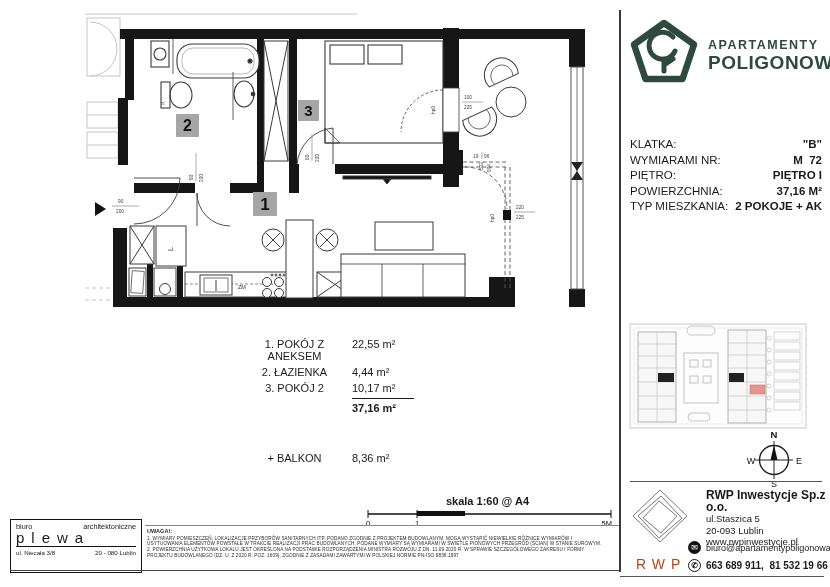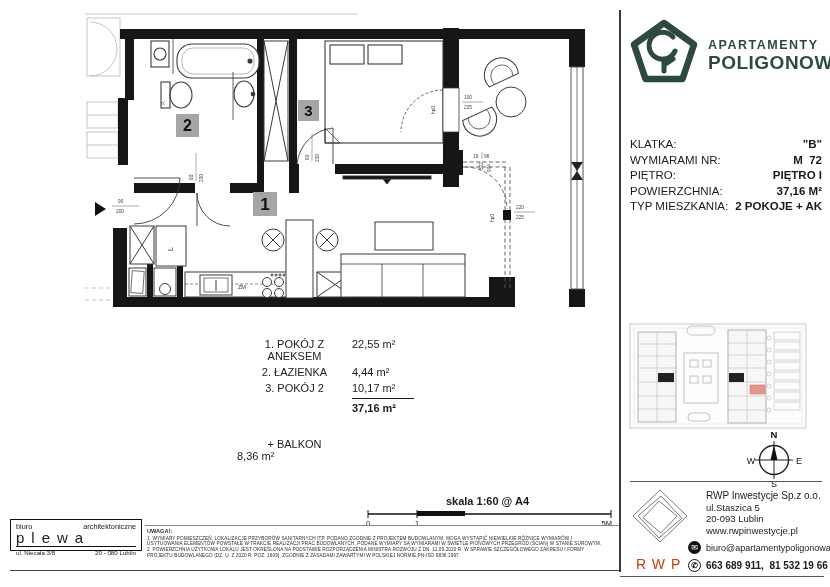--- a/index.html
+++ b/index.html
@@ -15,36 +15,36 @@
   .details{left:630px;top:138px;width:192px;font-size:11.5px;}
   .drow{display:flex;justify-content:space-between;margin-bottom:3.5px;white-space:pre;align-items:center;}
   .drow .val{font-weight:bold;text-align:right;}
   .rule{background:#555;height:1px;}
   
   .schedule{left:237px;top:338px;width:185px;font-size:11px;}
   .srow{display:flex;margin-bottom:4px;}
   .srow .lbl{width:115px;text-align:center;}
   .srow .area{width:62px;}
   .total-area{border-top:1px solid #1a1a1a;padding-top:3px;font-weight:bold;}
-  .balkon{margin-top:24px;flex-direction:column;}
+  .balkon{margin-top:38px;}
   
   .scale-title{left:360px;top:495px;width:255px;text-align:center;font-size:11px;font-weight:bold;}
   
   .notes{left:147px;top:528px;width:468px;color:#2b2b2b;}
   .notes .ntitle{font-size:5.6px;font-weight:bold;margin-bottom:1.5px;}
   .notes .nline{font-size:4.7px;line-height:5.9px;letter-spacing:.1px;}
-  .plewa{left:10px;top:519px;width:132px;height:32px;border:1.6px solid #111;
+  .plewa{left:10px;top:519px;width:132px;height:54px;border:1.6px solid #111;
          box-sizing:border-box;padding:2px 5px 0 5px;}
   .plewa .r1{display:flex;justify-content:space-between;font-size:7.3px;}
   .plewa .r2{font-size:15px;font-weight:normal;letter-spacing:7px;line-height:15px;margin-top:-1px;}
   .plewa .r3{border-top:1px solid #111;margin-top:1px;padding-top:1.5px;display:flex;
              justify-content:space-between;font-size:6.2px;}
   
   .dev-text{left:706px;top:490px;width:120px;font-size:9.5px;line-height:11.5px;}
-  .dev-company{font-weight:normal;font-size:10px;}
+  .dev-company{font-weight:bold;font-size:12px;}
   .contact{left:688px;display:flex;align-items:center;gap:5px;font-size:9px;}
   .cicon{width:13px;height:13px;border-radius:50%;display:flex;align-items:center;
          justify-content:center;font-size:8px;flex:0 0 13px;}
   .cicon.mail{background:#111;color:#fff;}
   .cicon.phone{border:1.2px solid #111;color:#111;box-sizing:border-box;}
   .rwp-label{left:636px;top:556px;font-size:14px;letter-spacing:6px;color:#c2410c;}
   svg text{font-family:"Liberation Sans",sans-serif;}
 </style>
 </head>
 <body>

